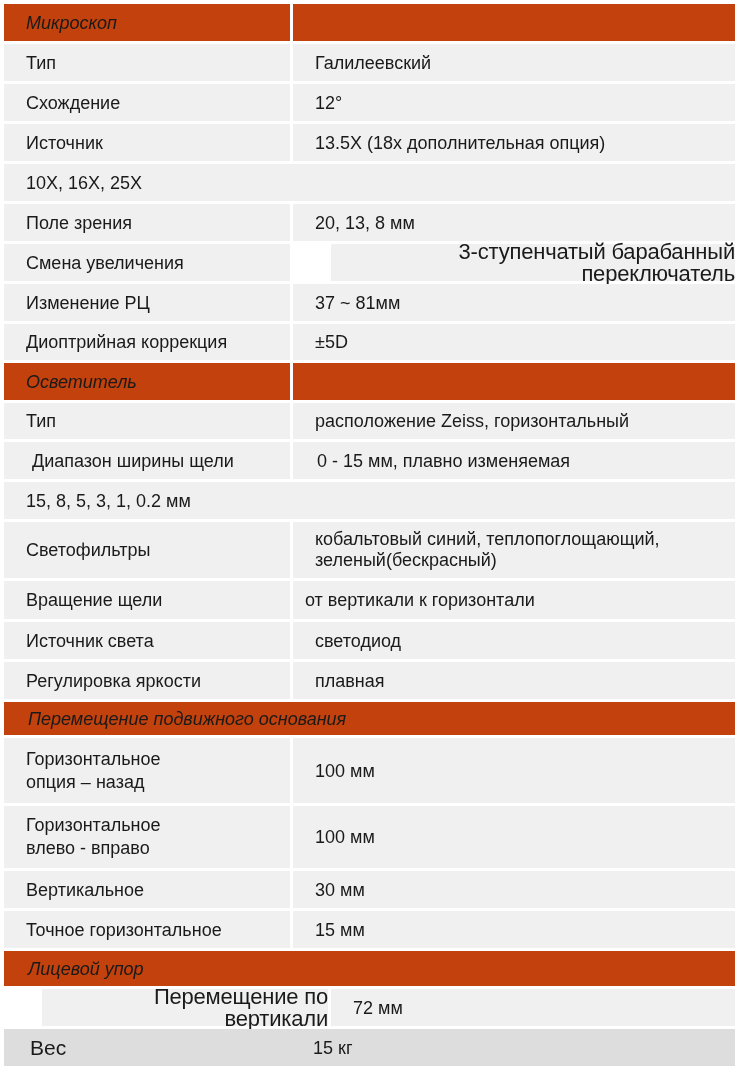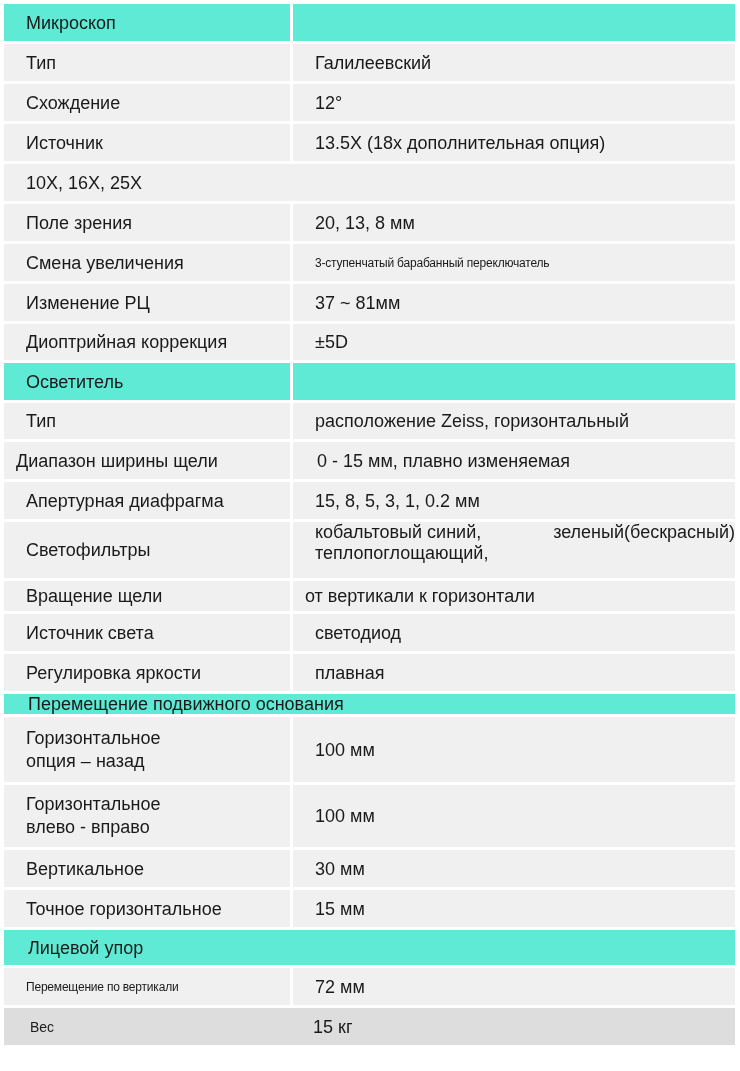--- a/index.html
+++ b/index.html
@@ -2,27 +2,27 @@
 <html><head>
 <meta charset="utf-8">
 <style>
   html, body { margin: 0; padding: 0; background: #ffffff; }
   body { width: 740px; height: 1071px; overflow: hidden; font-family: "Liberation Sans", sans-serif; color: #1a1a1a; }
   .table { position: absolute; left: 4px; top: 4px; width: 731px; }
   .row { display: flex; margin-bottom: 3px; }
   .cell { box-sizing: border-box; display: flex; align-items: center; font-size: 18px; line-height: 22px; }
   .c1 { width: 286px; padding-left: 22px; margin-right: 3px; }
   .c2 { flex: 1; padding-left: 22px; }
-  .data .cell { background: #f0f0f0; }
-  .section .cell { background: #5eead4; }
+  .data .cell { background: #f0f0f0; text-align: right; }
+  .section .cell { background: #c2410c; font-style: italic; }
   .full .cell { width: 100%; padding-left: 24px; }
   .weight .cell { background: #dddddd; }
   .weight .c-label { width: 289px; padding-left: 26px; }
   .weight .c-val { flex: 1; padding-left: 20px; text-align: right; }
-  .small { font-size: 12px; }
+  .small { font-size: 22px; margin-left: 38px; }
   .narrow { letter-spacing: -0.2px; }
 </style>
 </head>
 <body>
 
 <div class="table">
 
   <div class="row section" style="height:37px">
     <div class="cell c1">Микроскоп</div>
     <div class="cell c2"></div>
@@ -61,48 +61,47 @@
 
   <div class="row section" style="height:37px">
     <div class="cell c1">Осветитель</div>
     <div class="cell c2"></div>
   </div>
   <div class="row data" style="height:36px">
     <div class="cell c1">Тип</div>
     <div class="cell c2">расположение Zeiss, горизонтальный</div>
   </div>
   <div class="row data" style="height:37px">
-    <div class="cell c1" style="padding-left:12px">Диапазон ширины щели</div>
+    <div class="cell c1" style="padding-left:28px">Диапазон ширины щели</div>
     <div class="cell c2" style="padding-left:24px">0 - 15 мм, плавно изменяемая</div>
   </div>
   <div class="row data" style="height:37px">
-    <div class="cell c1">Апертурная диафрагма</div>
     <div class="cell c2">15, 8, 5, 3, 1, 0.2 мм</div>
   </div>
   <div class="row data" style="height:56px">
     <div class="cell c1">Светофильтры</div>
-    <div class="cell c2" style="flex-direction:row; align-items:flex-start; justify-content:center; line-height:21px">
+    <div class="cell c2" style="flex-direction:column; align-items:flex-start; justify-content:center; line-height:21px">
       <span>кобальтовый синий, теплопоглощающий,</span>
       <span>зеленый(бескрасный)</span>
     </div>
   </div>
-  <div class="row data" style="height:30px">
+  <div class="row data" style="height:38px">
     <div class="cell c1">Вращение щели</div>
     <div class="cell c2" style="padding-left:12px">от вертикали к горизонтали</div>
   </div>
   <div class="row data" style="height:37px">
     <div class="cell c1">Источник света</div>
     <div class="cell c2">светодиод</div>
   </div>
   <div class="row data" style="height:37px">
     <div class="cell c1">Регулировка яркости</div>
     <div class="cell c2">плавная</div>
   </div>
 
-  <div class="row section full" style="height:20px">
+  <div class="row section full" style="height:33px">
     <div class="cell">Перемещение подвижного основания</div>
   </div>
   <div class="row data" style="height:65px">
     <div class="cell c1" style="flex-direction:column; align-items:flex-start; justify-content:center; line-height:23px">
       <span>Горизонтальное</span>
       <span>опция – назад</span>
     </div>
     <div class="cell c2">100 мм</div>
   </div>
   <div class="row data" style="height:62px">
@@ -123,17 +122,17 @@
 
   <div class="row section full" style="height:35px">
     <div class="cell">Лицевой упор</div>
   </div>
   <div class="row data" style="height:37px; margin-top:1px">
     <div class="cell c1 small narrow">Перемещение по вертикали</div>
     <div class="cell c2">72 мм</div>
   </div>
 
   <div class="row weight" style="height:37px">
-    <div class="cell c-label" style="font-size:14px">Вес</div>
+    <div class="cell c-label" style="font-size:21px">Вес</div>
     <div class="cell c-val">15 кг</div>
   </div>
 
 </div>
 
 </body></html>

